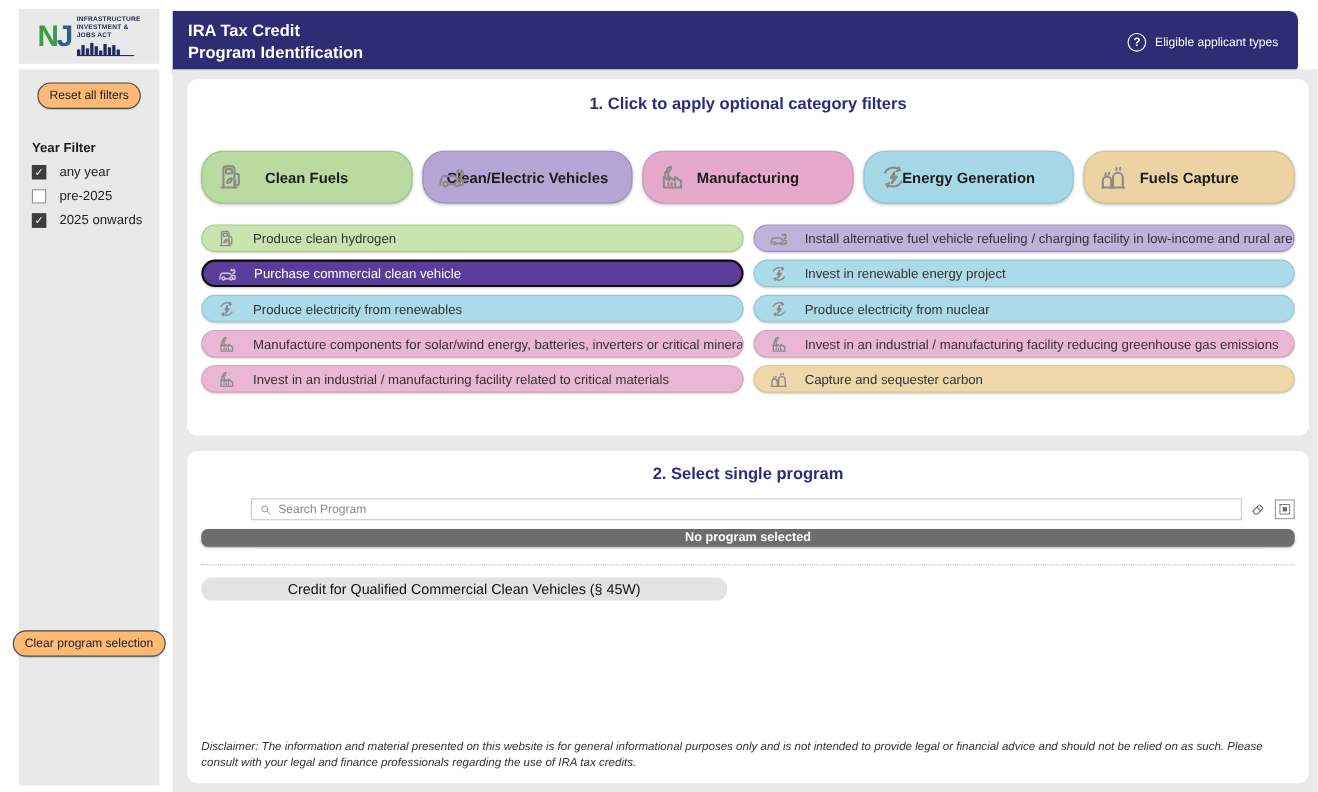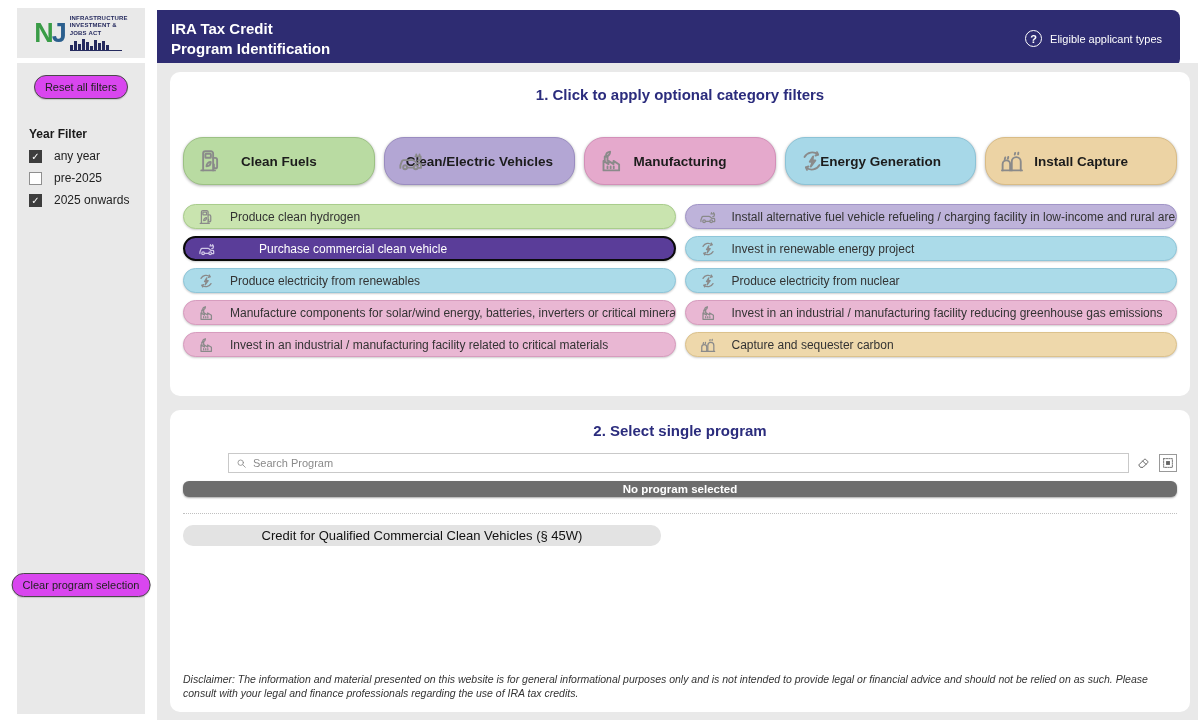--- a/index.html
+++ b/index.html
@@ -21,21 +21,21 @@
             border-radius:0 8px 8px 0; color:#fff; display:flex; align-items:center;
             justify-content:space-between; padding:0 18px 0 14px; }
   .htitle { font-size:15px; font-weight:bold; line-height:1.3; }
   .help-btn { display:flex; align-items:center; gap:8px; background:none; border:none; color:#fff;
               font-size:11px; cursor:pointer; font-family:inherit; }
   .qicon { width:17px; height:17px; border:1.7px solid #fff; border-radius:50%; display:flex;
            align-items:center; justify-content:center; font-size:11px; font-weight:bold; }
 
   
   .sidebar { position:absolute; left:17px; top:63px; width:128px; height:651px; background:#e9e9e9; }
-  .side-btn { display:block; margin:0 auto; background:#d946ef; border:1.5px solid #4a4a4a; border-radius:14px;
+  .side-btn { display:block; margin:0 auto; background:#fdba74; border:1.5px solid #4a4a4a; border-radius:14px;
               padding:5px 10px; font-size:11px; color:#222; cursor:pointer; font-family:inherit;
               box-shadow:0 1px 1px rgba(0,0,0,.15); }
   .reset-btn { margin-top:12px; }
   .year-filter { margin:28px 0 0 12px; }
   .yf-label { font-weight:bold; font-size:12px; color:#1a1a1a; margin-bottom:8px; }
   .yf-row { display:flex; align-items:flex-end; gap:12px; margin-bottom:8px; font-size:12px; color:#222; cursor:pointer; }
   .cb { width:13px; height:13px; border:1.5px solid #8f8f8f; background:#fff; display:flex;
         align-items:center; justify-content:center; font-size:10px; color:#fff; flex:none; }
   .cb.checked { background:#3d3d3d; border-color:#3d3d3d; }
   .cb.checked::after { content:"✓"; }
@@ -54,21 +54,21 @@
   .cat-btn { flex:1; height:48px; border-radius:20px; position:relative; display:flex; align-items:center;
              justify-content:center; font-weight:bold; font-size:13.5px; color:#1c1c1c; border:1px solid;
              box-shadow:0 1px 3px rgba(0,0,0,.3); cursor:pointer;margin-top:20px; }
   .cicon { position:absolute; left:11px; width:30px; height:30px; color:#8a8a8a; }
 
   
   .pill-grid { display:grid; grid-template-columns:1fr 1fr; column-gap:9px; row-gap:7px; }
   .pill { height:25px; border-radius:13px; display:flex; align-items:center; border:1px solid; font-size:12px;
           color:#333; box-shadow:0 1px 2px rgba(0,0,0,.2); cursor:pointer; overflow:hidden; white-space:nowrap; }
   .picon { width:20px; height:20px; margin:0 14px 0 12px; flex:none; color:#8a8a8a; }
-  .pill.selected { background:#5a3d99 !important; border:2px solid #0a0a0a !important; color:#fff;gap:28px; }
+  .pill.selected { background:#5a3d99 !important; border:2px solid #0a0a0a !important; color:#fff; }
   .pill.selected .picon { color:#cfc6e6; }
 
   .c-green  { background:#b9dba2; border-color:#9cc184; }
   .c-purple { background:#b3a6d4; border-color:#9a8cc0; }
   .c-blue   { background:#a7d8e8; border-color:#8cc3d6; }
   .c-pink   { background:#e5a9cc; border-color:#d38fb8; }
   .c-tan    { background:#ecd3a4; border-color:#d9bc86; }
   .p-green    { background:#c9e4af; border-color:#a9cd8c; }
   .p-lavender { background:#beb3da; border-color:#a195c7; }
   .p-blue     { background:#abdbe9; border-color:#8fc6d9; }
@@ -233,21 +233,21 @@
         <div class="cat-btn c-blue">
           <svg class="ic cicon">
               <use href="#i-energy"></use>
             </svg>
           <span>Energy Generation</span>
         </div>
         <div class="cat-btn c-tan">
           <svg class="ic cicon">
               <use href="#i-capture"></use>
             </svg>
-          <span>Install Capture</span>
+          <span>Fuels Capture</span>
         </div>
       </div>
 
       <div class="pill-grid">
         <div class="pill p-green">
           <svg class="ic picon">
               <use href="#i-fuel"></use>
             </svg>
           <span>Produce clean hydrogen</span>
         </div>

